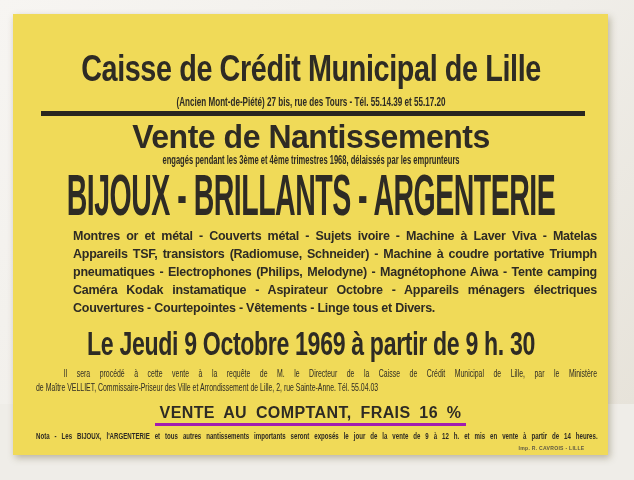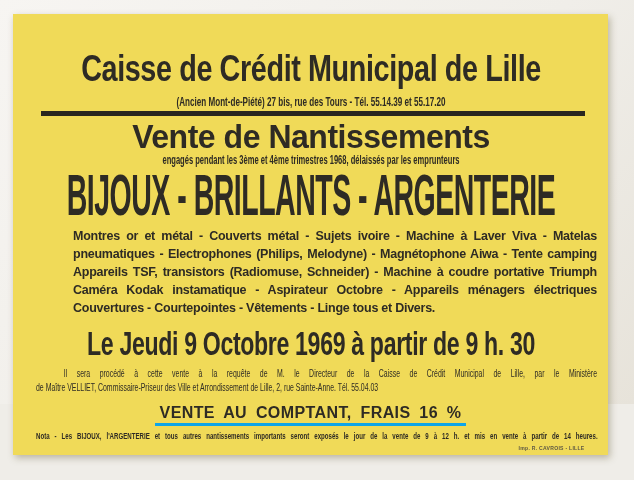--- a/index.html
+++ b/index.html
@@ -55,21 +55,21 @@
     font-weight:normal;font-size:10.5px;line-height:13.5px;color:#2e2b24;
   }
   .notice-line{width:850px;transform:scaleX(.66);transform-origin:0 0;
                text-align:justify;text-align-last:justify;}
   .notice-line.first{text-indent:42px;}
   .notice-line.plain{text-align-last:left;}
   .comptant-wrap{position:absolute;top:390px;left:0;width:100%;text-align:center;}
   .comptant{
     display:inline-block;font-weight:bold;font-size:16px;line-height:18px;
     letter-spacing:.4px;word-spacing:4px;color:#2e2b24;
-    border-bottom:3px solid #0ea5e9;padding:0 5px 1px 5px;
+    border-bottom:3px solid #a21caf;padding:0 5px 1px 5px;
   }
   .nota{
     position:absolute;top:417px;left:23px;
     width:780px;transform:scaleX(.72);transform-origin:0 0;
     font-weight:bold;font-size:8.5px;line-height:10px;color:#2e2b24;
     text-align:justify;text-align-last:justify;
   }
   .imprint{
     position:absolute;top:431px;right:24px;
     font-weight:bold;font-size:6px;line-height:7px;color:#5d5744;
@@ -99,22 +99,22 @@
     <div class="cx engage-wrap">
       <span class="engage">engagés pendant les 3ème et 4ème trimestres 1968, délaissés par les emprunteurs</span>
     </div>
 
     <div class="cx bijoux-wrap">
       <span class="bijoux">BIJOUX - BRILLANTS - ARGENTERIE</span>
     </div>
 
     <div class="items">
       <div class="item-line">Montres or et métal - Couverts métal - Sujets ivoire - Machine à Laver Viva - Matelas</div>
+      <div class="item-line">Appareils TSF, transistors (Radiomuse, Schneider) - Machine à coudre portative Triumph</div>
       <div class="item-line">pneumatiques - Electrophones (Philips, Melodyne) - Magnétophone Aiwa - Tente camping</div>
-      <div class="item-line">Appareils TSF, transistors (Radiomuse, Schneider) - Machine à coudre portative Triumph</div>
       <div class="item-line">Caméra Kodak instamatique - Aspirateur Octobre - Appareils ménagers électriques</div>
       <div class="item-line last">Couvertures - Courtepointes - Vêtements - Linge tous et Divers.</div>
     </div>
 
     <div class="cx date-wrap">
       <span class="date-line">Le Jeudi 9 Octobre 1969 à partir de 9 h. 30</span>
     </div>
 
     <div class="notice">
       <div class="notice-line first">Il sera procédé à cette vente à la requête de M. le Directeur de la Caisse de Crédit Municipal de Lille, par le Ministère</div>

